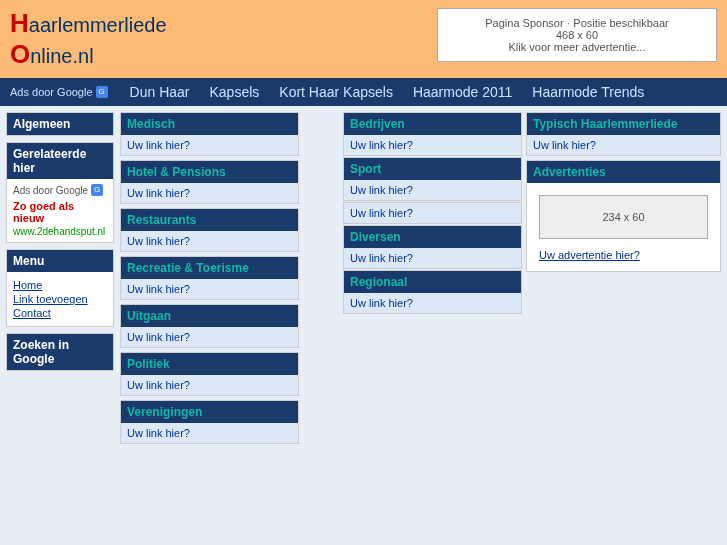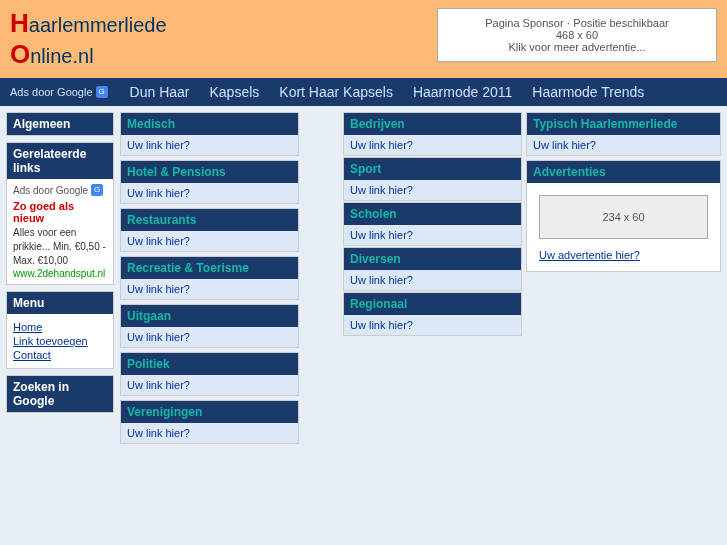--- a/index.html
+++ b/index.html
@@ -76,28 +76,27 @@
 </div>
 
 <div id="main">
 
   <div id="sidebar">
     <div class="sidebar-section">
       <div class="sidebar-header">Algemeen</div>
     </div>
 
     <div class="sidebar-section">
-      <div class="sidebar-header">Gerelateerde links</div>
+      <div class="sidebar-header">Gerelateerde hier</div>
       <div class="sidebar-content">
         <div class="ads-google-small">
           <span>Ads door Google</span>
           <span class="google-icon">G</span>
         </div>
         <div class="sidebar-ad-text">Zo goed als nieuw</div>
-        <div class="sidebar-ad-desc">Alles voor een prikkie... Min. €0,50 - Max. €10,00</div>
         <div class="sidebar-ad-url">www.2dehandsput.nl</div>
       </div>
     </div>
 
     <div class="sidebar-section">
       <div class="sidebar-header">Menu</div>
       <div class="sidebar-content">
         <a class="sidebar-link" href="#">Home</a>
         <a class="sidebar-link" href="#">Link toevoegen</a>
         <a class="sidebar-link" href="#">Contact</a>
@@ -146,21 +145,20 @@
       <div id="cat-col2">
         <div class="cat-block">
           <div class="cat-header">Bedrijven</div>
           <div class="cat-body">Uw link hier?</div>
         </div>
         <div class="cat-block">
           <div class="cat-header">Sport</div>
           <div class="cat-body">Uw link hier?</div>
         </div>
         <div class="cat-block">
-          <div class="cat-header">Scholen</div>
           <div class="cat-body">Uw link hier?</div>
         </div>
         <div class="cat-block">
           <div class="cat-header">Diversen</div>
           <div class="cat-body">Uw link hier?</div>
         </div>
         <div class="cat-block">
           <div class="cat-header">Regionaal</div>
           <div class="cat-body">Uw link hier?</div>
         </div>

